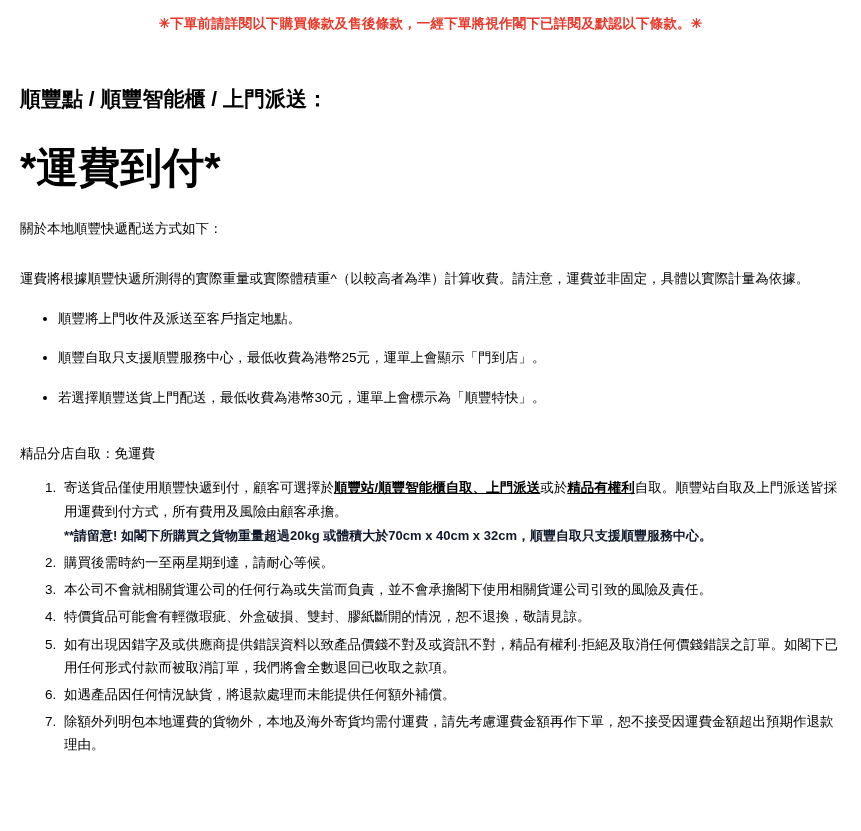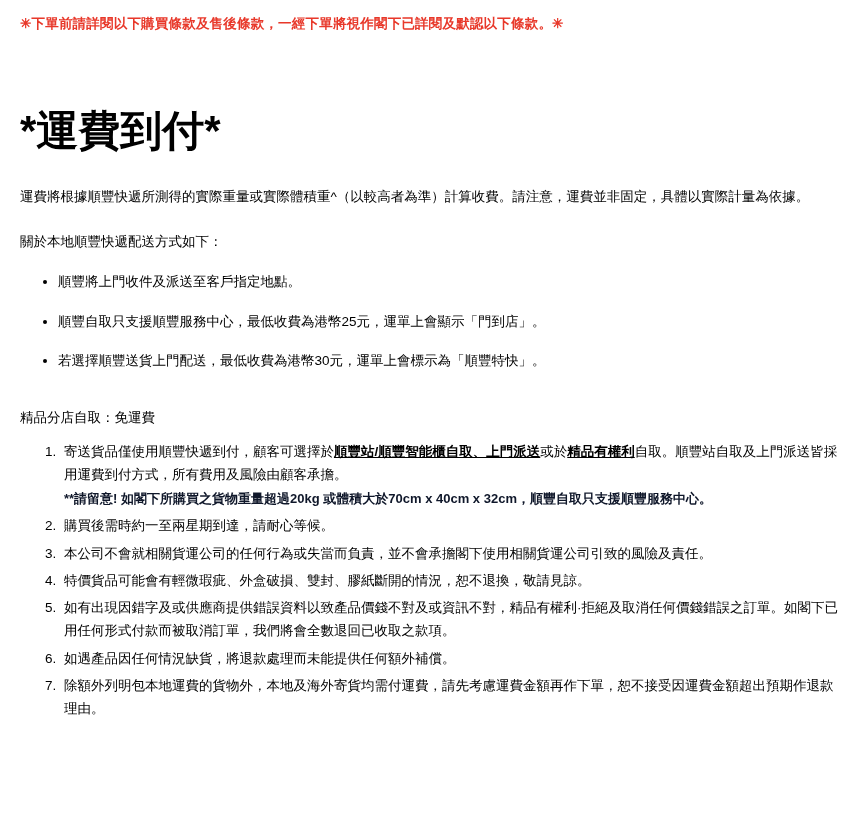--- a/index.html
+++ b/index.html
@@ -19,20 +19,21 @@
     box-sizing: border-box;
     padding: 12px 20px 20px 20px;
   }
   .notice {
     color: #e8382a;
     font-weight: bold;
     font-size: 13.5px;
     letter-spacing: 0.2px;
     margin: 2px 0 0 0;
     line-height: 1.5;
+    text-align: center;
   }
   .spacer-lg { height: 44px; }
   .heading-1 {
     font-size: 21px;
     font-weight: bold;
     margin: 0;
     line-height: 1.45;
   }
   .heading-2 {
     font-size: 21px;
@@ -104,26 +105,27 @@
 </style>
 </head>
 <body>
 
 <div class="page">
 
   <p class="notice">✳下單前請詳閱以下購買條款及售後條款，一經下單將視作閣下已詳閱及默認以下條款。✳</p>
 
   <div class="spacer-lg"></div>
 
+  <h2 class="heading-2">順豐點 / 順豐智能櫃 / 上門派送：</h2>
 
   <div class="shipping-fee">*運費到付*</div>
 
+  <p class="para tight">關於本地順豐快遞配送方式如下：</p>
+
   <p class="para">運費將根據順豐快遞所測得的實際重量或實際體積重^（以較高者為準）計算收費。請注意，運費並非固定，具體以實際計量為依據。</p>
-
-  <p class="para tight">關於本地順豐快遞配送方式如下：</p>
 
   <ul class="bullets">
     <li>順豐將上門收件及派送至客戶指定地點。</li>
     <li>順豐自取只支援順豐服務中心，最低收費為港幣25元，運單上會顯示「門到店」。</li>
     <li>若選擇順豐送貨上門配送，最低收費為港幣30元，運單上會標示為「順豐特快」。</li>
   </ul>
 
 
   <p class="branch">精品分店自取：免運費</p>
 

